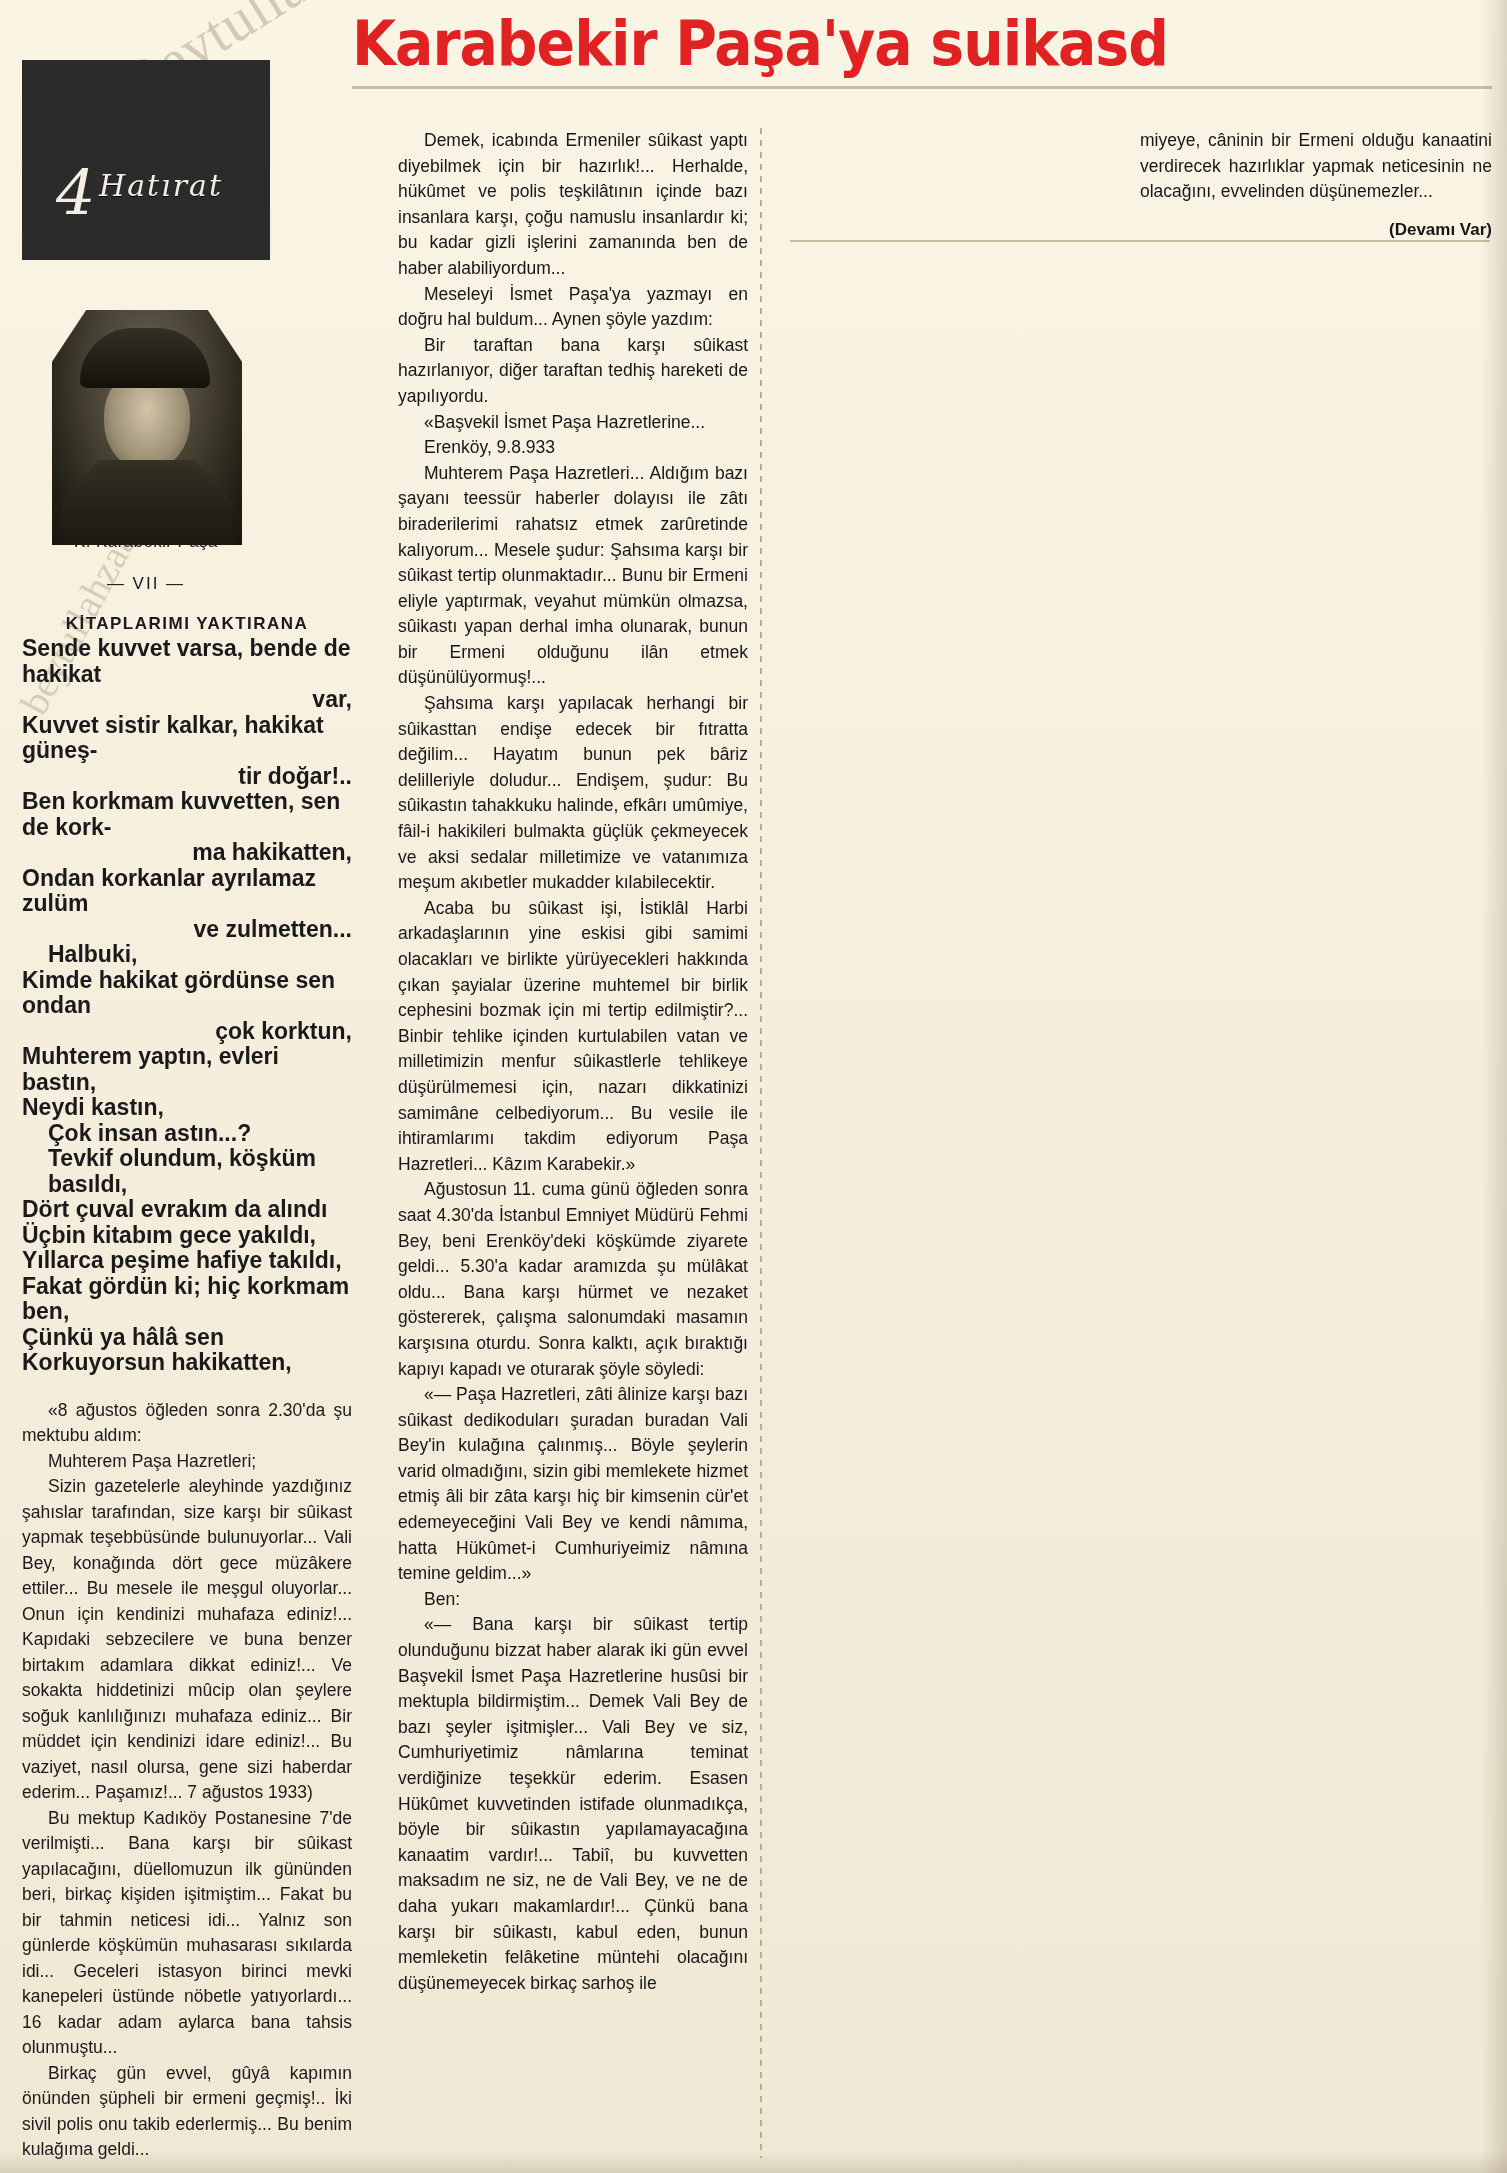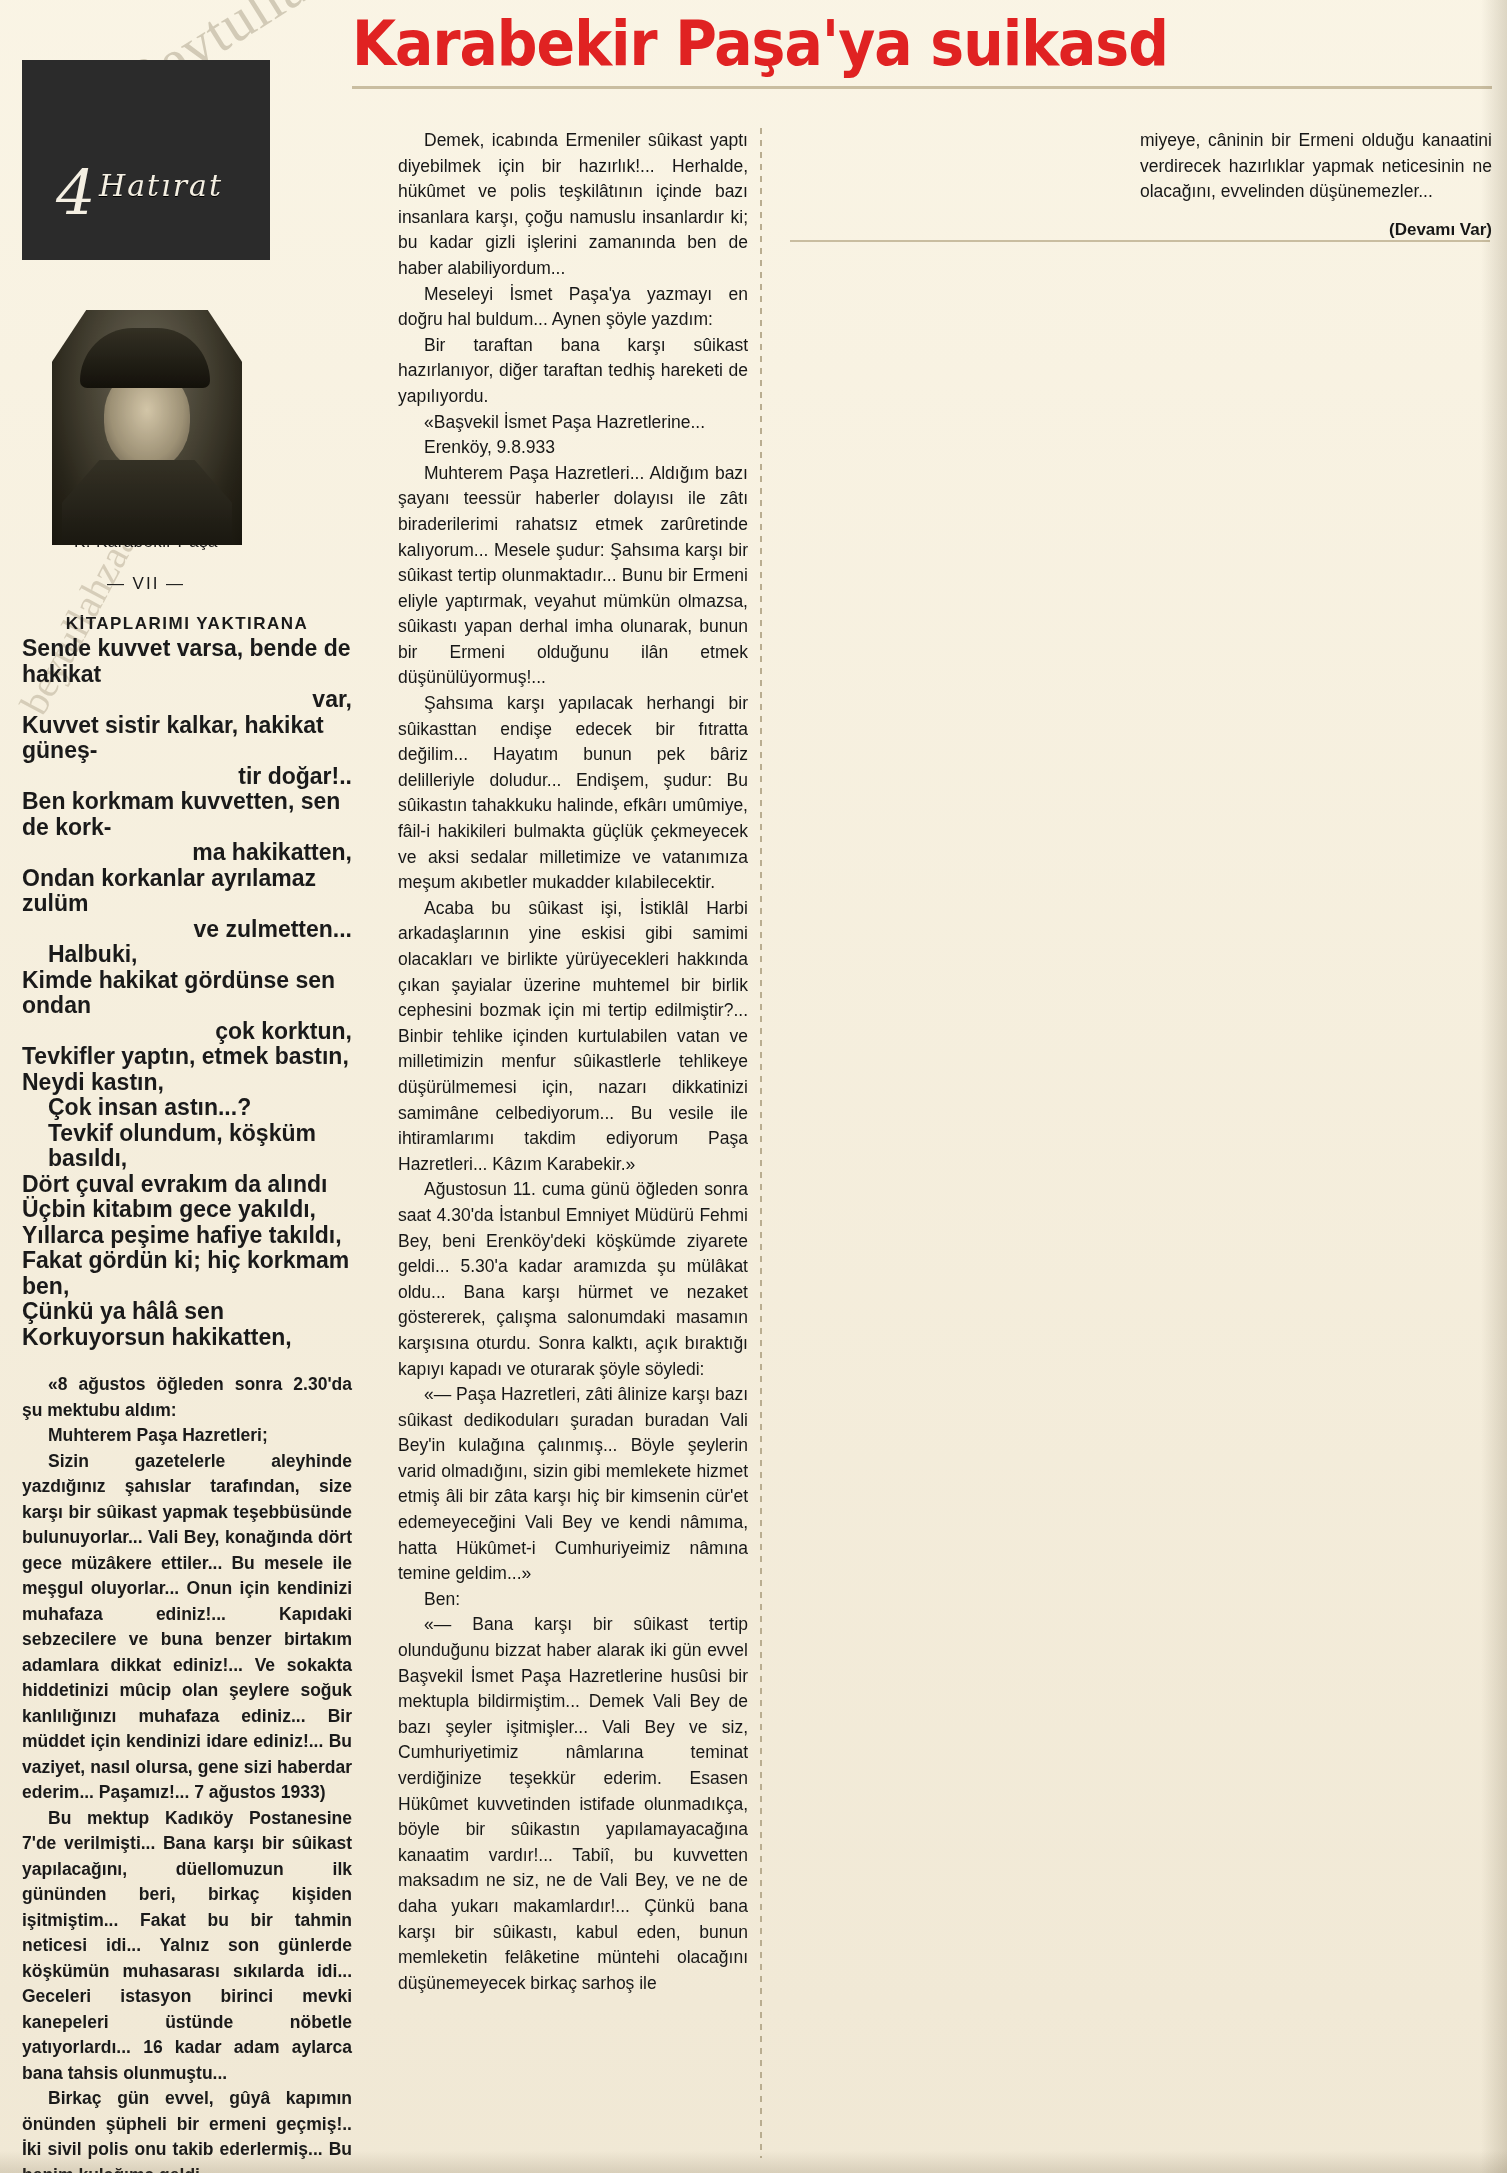--- a/index.html
+++ b/index.html
@@ -113,21 +113,21 @@
   }
   .poem div{margin:0;}
   .poem .r{text-align:right;}
   .poem .ind{padding-left:26px;}
   .lead{
     margin-top:22px;width:330px;
     font-family:"Liberation Sans", sans-serif;
     font-size:17.5px;line-height:25.5px;
     text-align:justify;
   }
-  .lead p{margin:0 0 0 0;text-indent:26px;font-weight:bold;}
+  .lead p{margin:0 0 0 0;text-indent:26px;}
   
   .col{
     position:absolute;
     font-family:"Liberation Sans", sans-serif;
     font-size:17.5px;
     line-height:25.6px;
     text-align:justify;
     color:#171717;
   }
   .col p{margin:0;text-indent:26px;}
@@ -214,21 +214,21 @@
       <div class="r">var,</div>
       <div>Kuvvet sistir kalkar, hakikat güneş-</div>
       <div class="r">tir doğar!..</div>
       <div>Ben korkmam kuvvetten, sen de kork-</div>
       <div class="r">ma hakikatten,</div>
       <div>Ondan korkanlar  ayrılamaz zulüm</div>
       <div class="r">ve zulmetten...</div>
       <div class="ind">Halbuki,</div>
       <div>Kimde hakikat gördünse sen ondan</div>
       <div class="r">çok korktun,</div>
-      <div>Tevkifler yaptın, etmek bastın,</div>
+      <div>Muhterem yaptın, evleri bastın,</div>
       <div>Neydi kastın,</div>
       <div class="ind">Çok insan astın...?</div>
       <div class="ind">Tevkif olundum, köşküm basıldı,</div>
       <div>Dört çuval evrakım da alındı</div>
       <div>Üçbin kitabım gece yakıldı,</div>
       <div>Yıllarca peşime hafiye takıldı,</div>
       <div>Fakat gördün ki; hiç korkmam ben,</div>
       <div>Çünkü ya hâlâ sen</div>
       <div>Korkuyorsun hakikatten,</div>
     </div>

